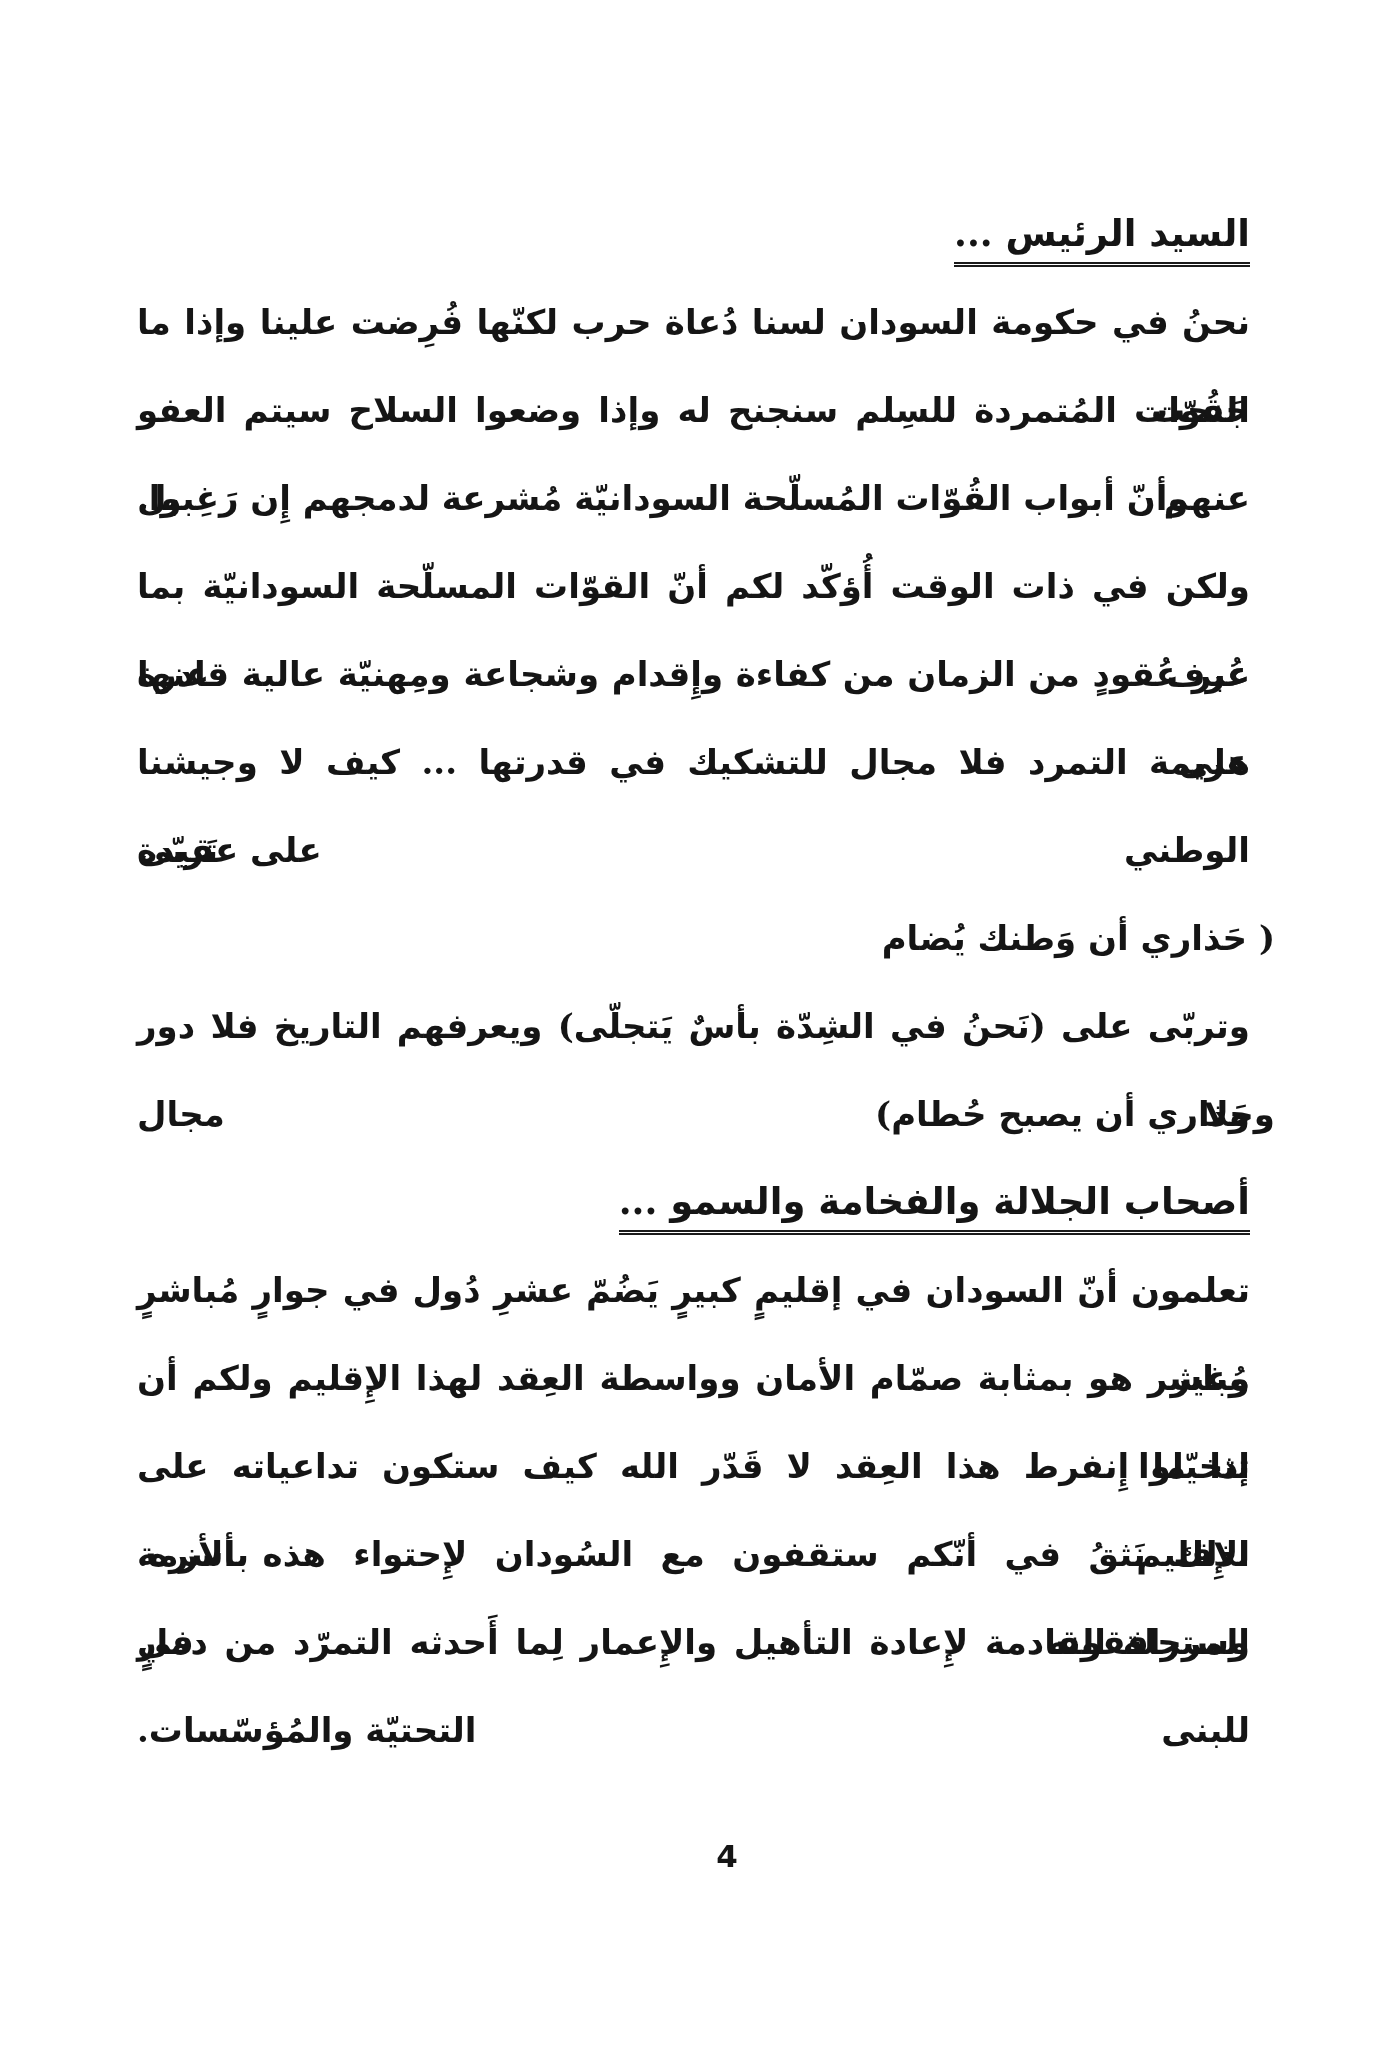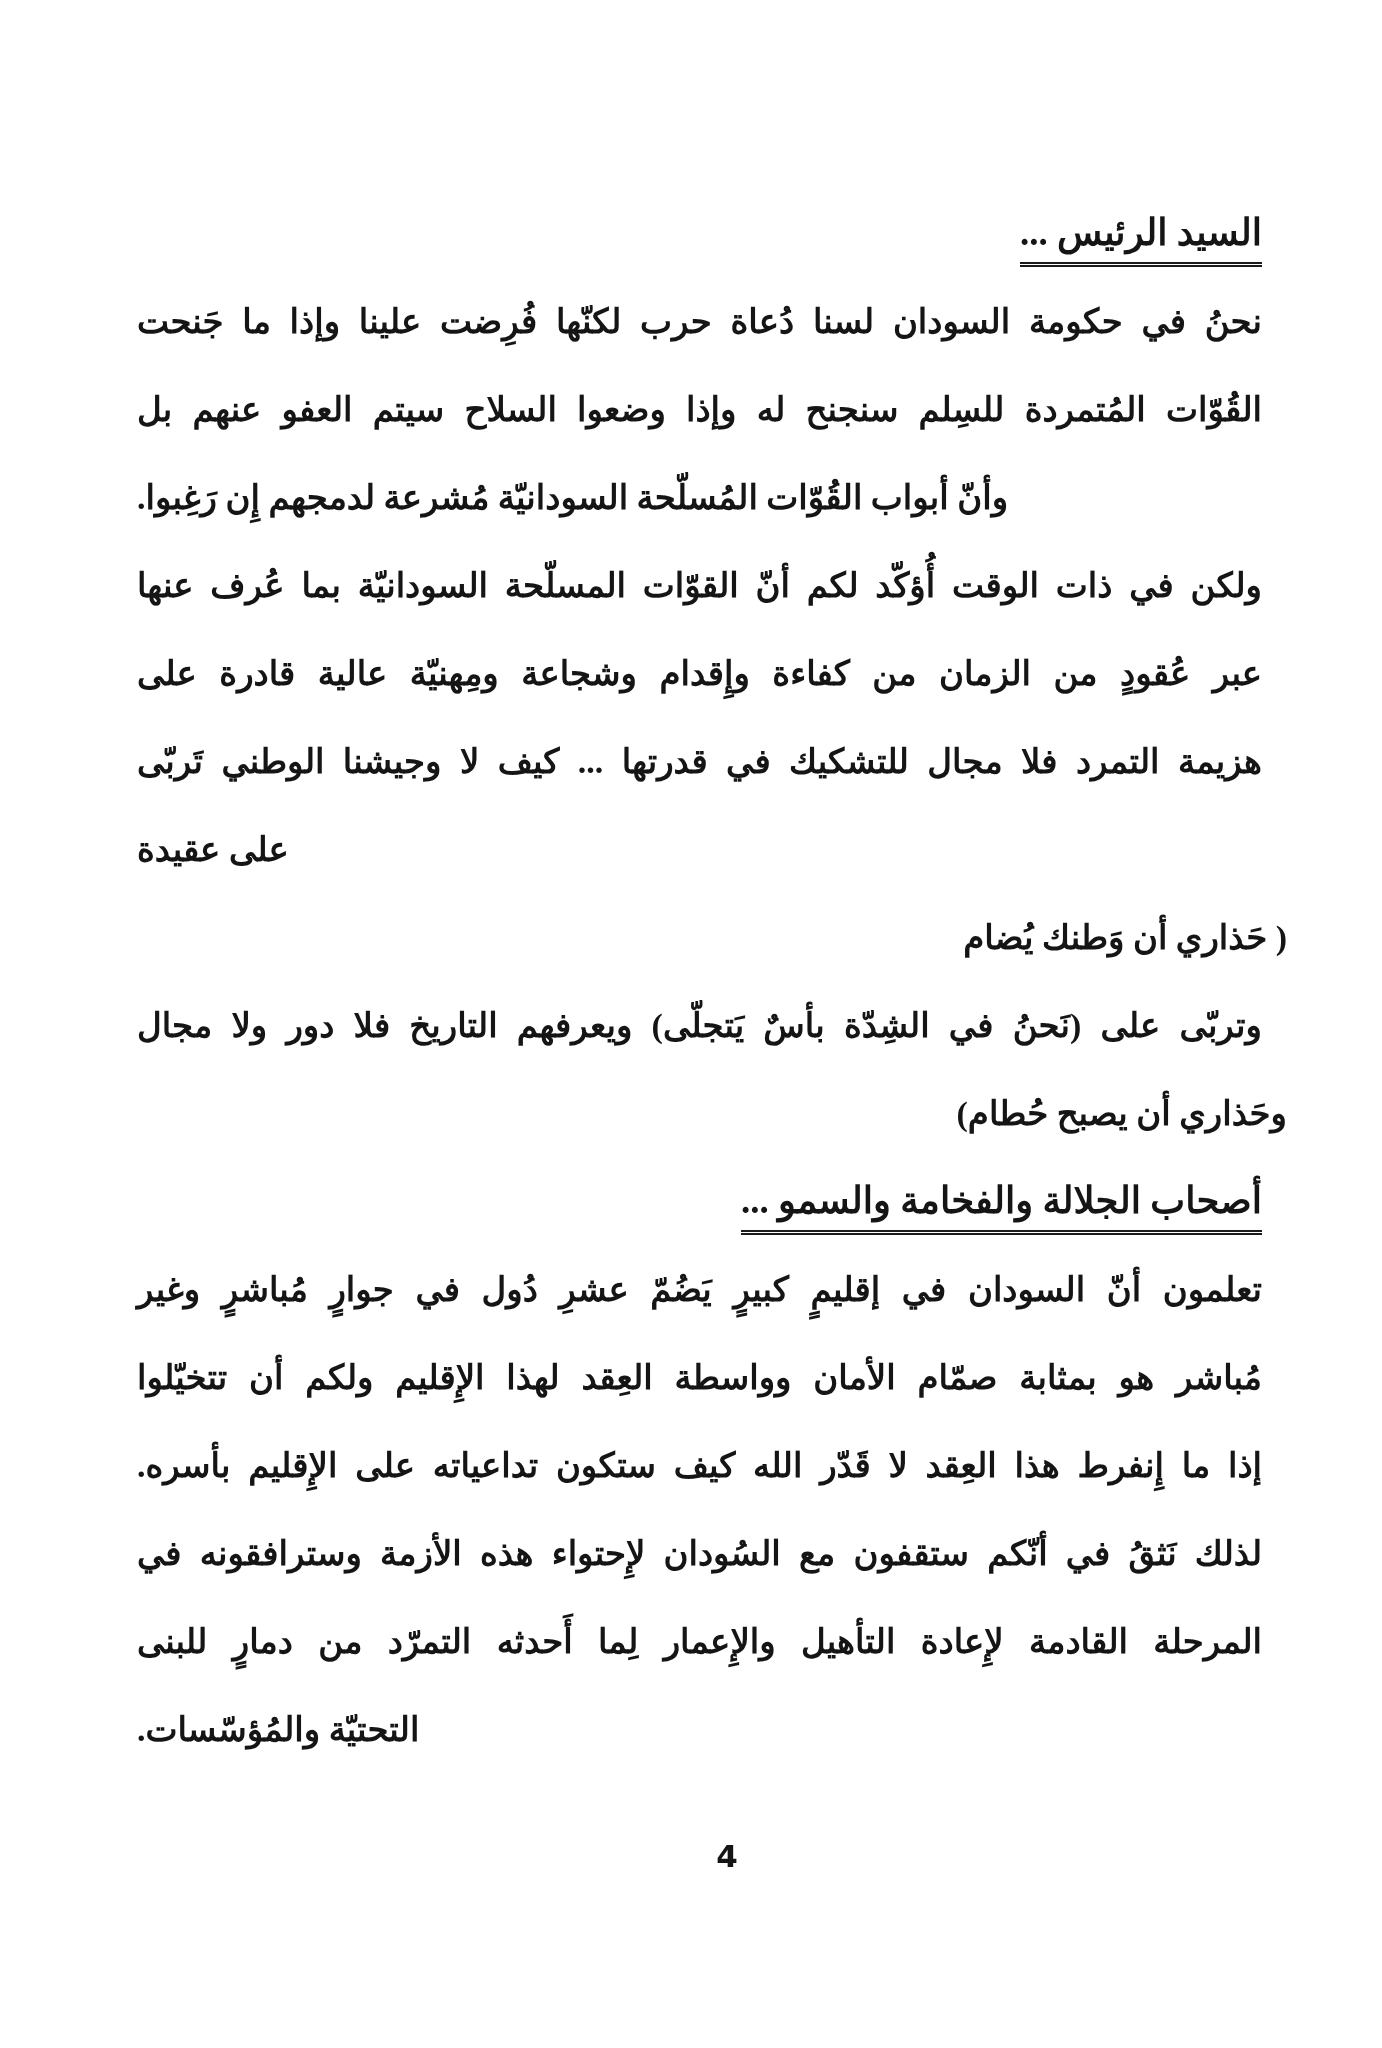--- a/index.html
+++ b/index.html
@@ -7,23 +7,22 @@
     width:1382px;height:2048px;position:relative;
     background:#ffffff;
     font-family:"DejaVu Serif","DejaVu Sans",serif;
     color:#151515;
     overflow:hidden;
   }
   .page{
     position:absolute;inset:0;background:#ffffff;
   }
   .content{
-    position:absolute;top:190px;right:120px;left:137px;
+    position:absolute;top:190px;right:132px;left:137px;
     direction:rtl;
-    font-family:Liberation Serif, serif;
   }
   .line{
     height:88px;line-height:88px;
     font-size:34px;font-weight:600;
     direction:rtl;
   }
   .line.justify{
     text-align:justify;
     text-align-last:justify;
   }

